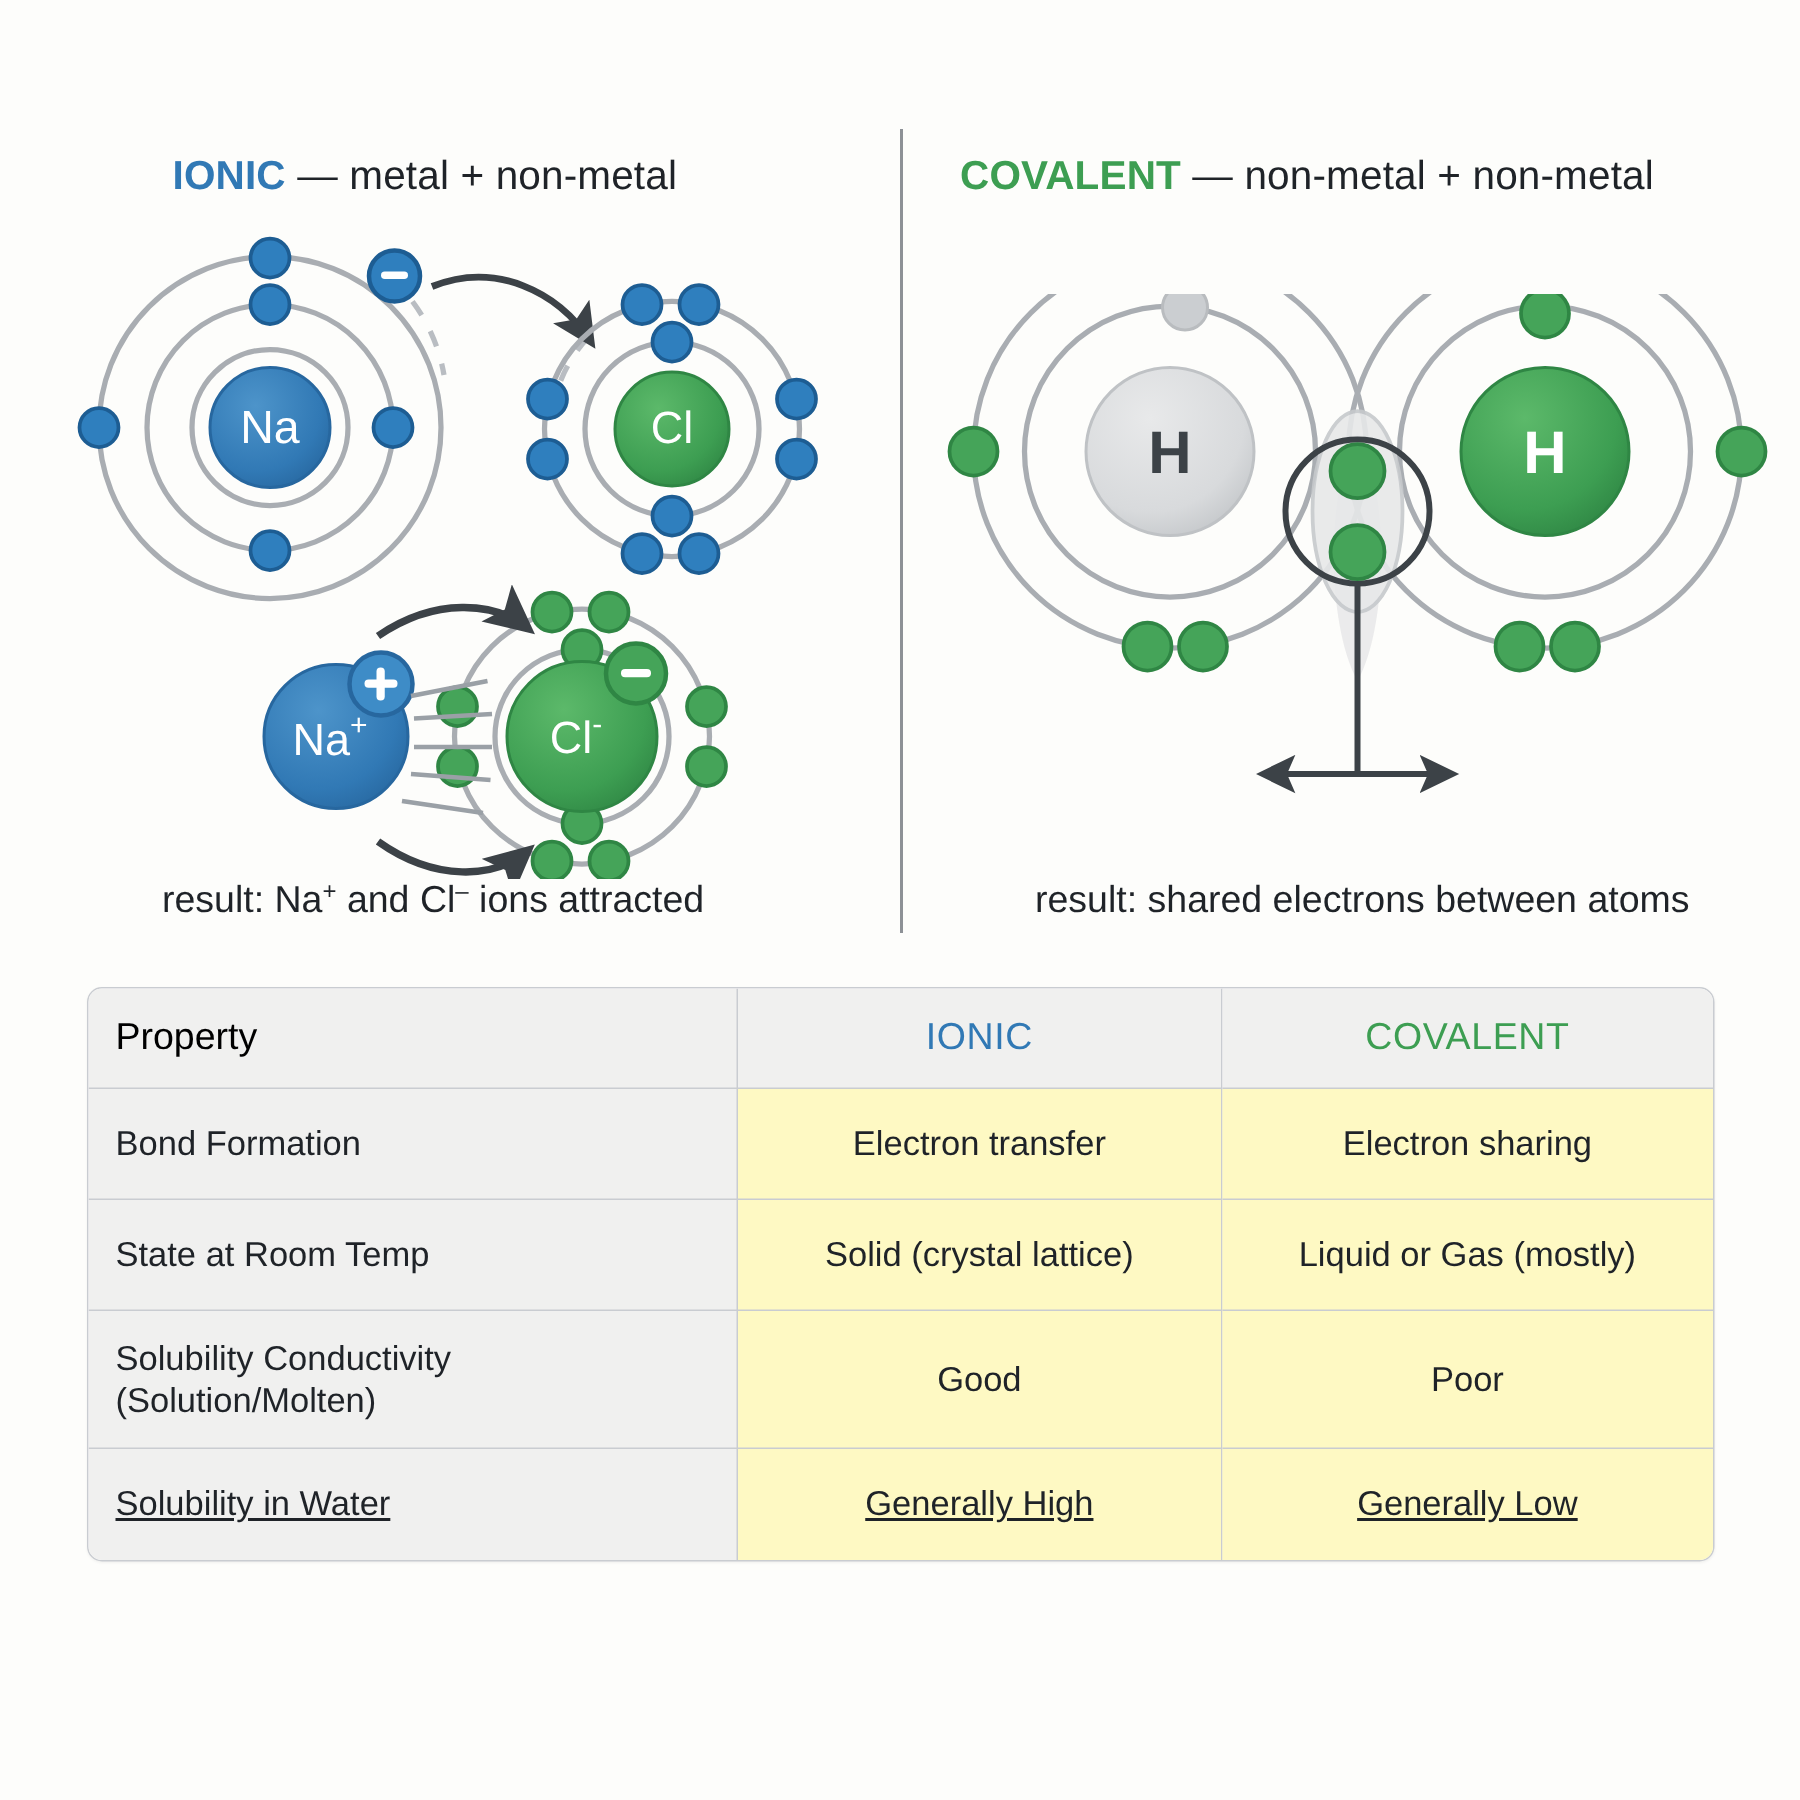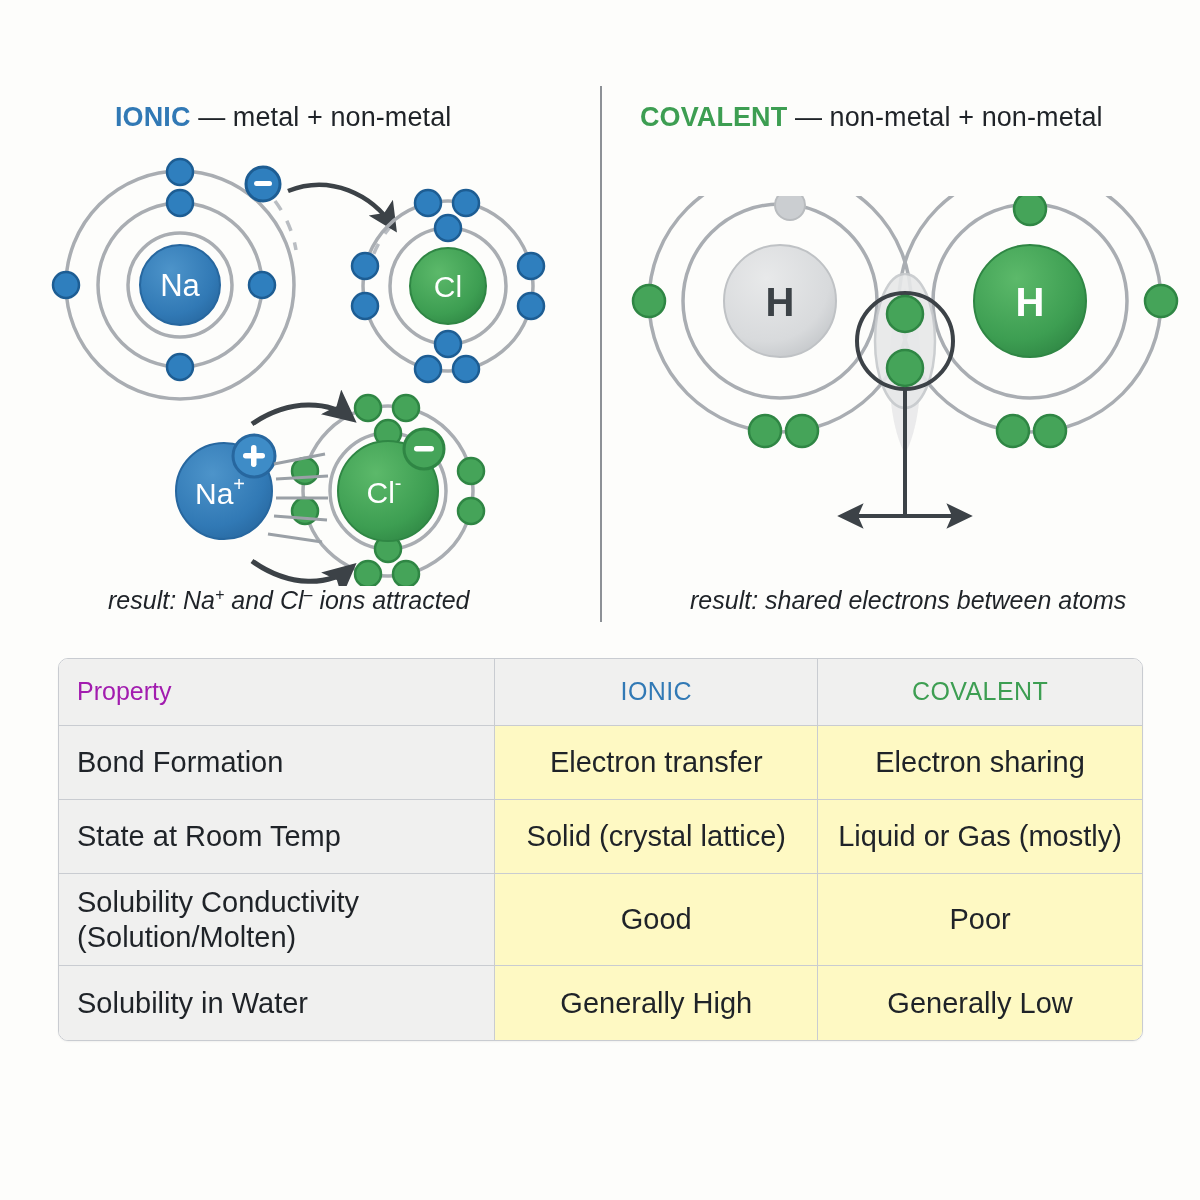--- a/index.html
+++ b/index.html
@@ -34,21 +34,20 @@
     position:absolute;left:600px;top:40px;
     width:2px;height:536px;background:#8d9196;
   }
 
   
   .caption{
     position:absolute;
     font-size:25px;
     color:#1f2328;
     white-space:nowrap;
-    font-style:italic;
   }
   #ionic-caption{left:108px;top:540px;}
   #covalent-caption{left:690px;top:540px;}
   .caption sup{font-size:16px;vertical-align:super;}
 
   
   .diagram{position:absolute;}
   #ionic-diagram{left:0;top:100px;width:600px;height:440px;}
   #covalent-diagram{left:610px;top:150px;width:590px;height:390px;}
 
@@ -61,33 +60,33 @@
     border-radius:10px;
     overflow:hidden;
     background:#ffffff;
     box-shadow:0 1px 2px rgba(0,0,0,.05);
   }
   #compare-table td,#compare-table th{
     border-right:1px solid #c9ccd1;
     border-bottom:1px solid #c9ccd1;
     padding:0 18px;
     font-weight:400;
-    font-size:29px;
+    font-size:23px;
     line-height:1.18;
   }
-  #compare-table tr:last-child td{border-bottom:none;}
+  #compare-table tr:last-child td{border-bottom:none;text-decoration:underline;}
   #compare-table td:last-child,#compare-table th:last-child{border-right:none;}
 
   #compare-table thead th{
     background:#f0f0ef;
     height:66px;
     font-size:25px;
     vertical-align:middle;
   }
-  .th-property{text-align:center;color:#a21caf;font-weight:400;}
+  .th-property{text-align:center;color:#000000;font-weight:400;}
   .th-ionic{text-align:center;color:#3179b5;font-weight:700;letter-spacing:.4px;}
   .th-covalent{text-align:center;color:#3d9e52;font-weight:700;letter-spacing:.4px;}
 
   .col-prop{width:440px;background:#f0f0ef;text-align:left;padding-left:26px;}
   .col-val{width:322px;text-align:center;background:#fef9c3;}
 
   #compare-table tbody tr{height:74px;}
   #compare-table tbody tr.tall{height:92px;}
 </style>
 </head>

